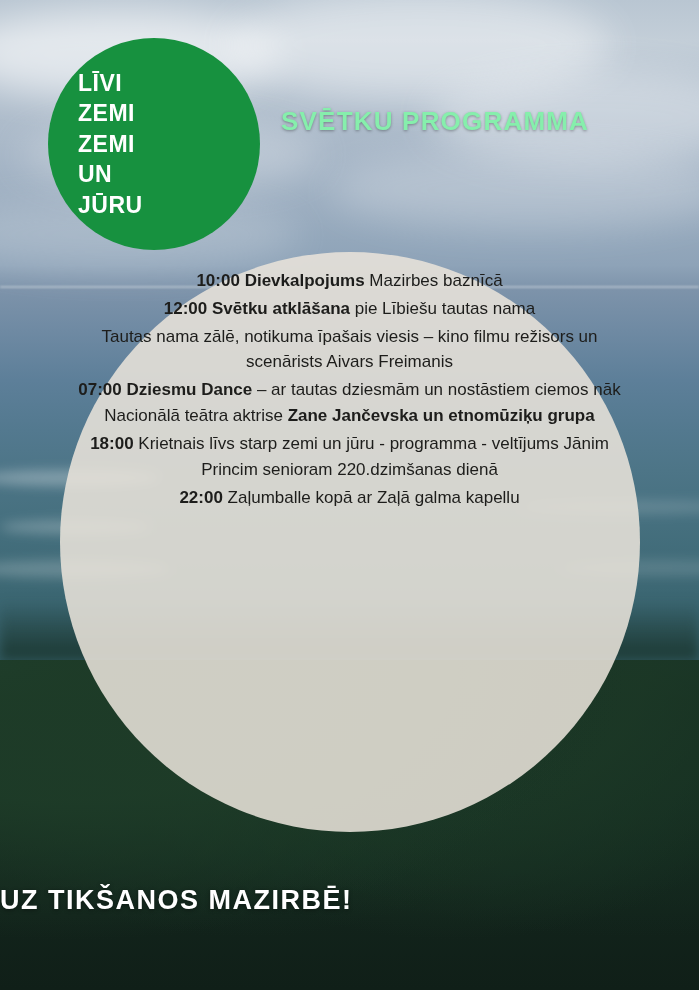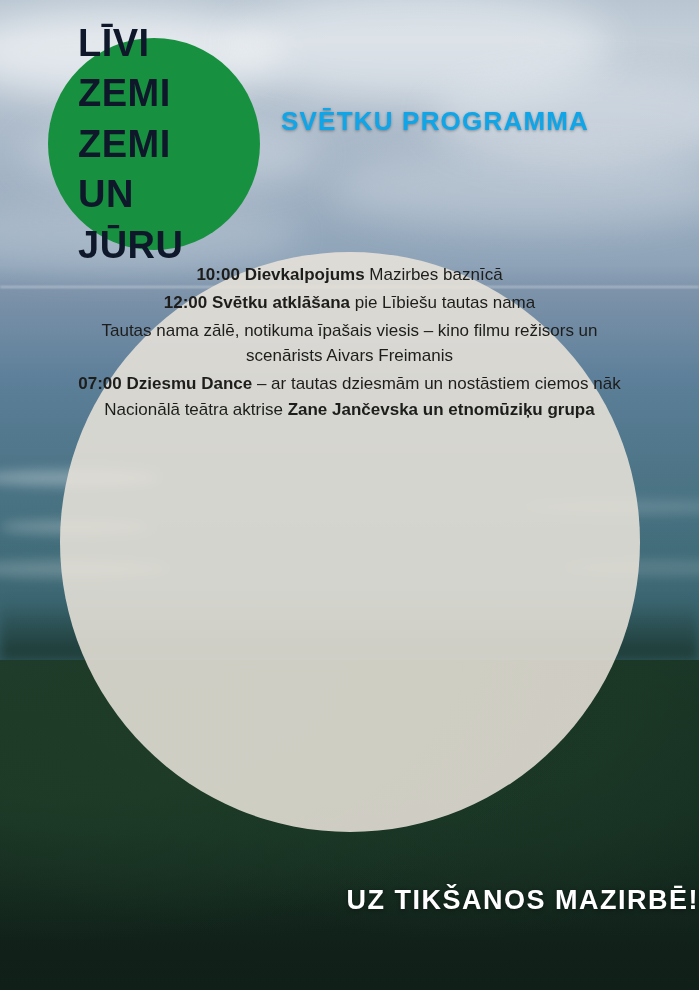--- a/index.html
+++ b/index.html
@@ -122,64 +122,64 @@
     border-radius: 50%;
     background: #17913f;
     display: flex;
     flex-direction: column;
     align-items: flex-start;
     justify-content: center;
     padding-left: 30px;
     box-sizing: border-box;
   }
   .logo-circle .line {
-    color: #0f172a;
-    font-weight: bold;
-    font-size: 38px;
+    color: #ffffff;
+    font-weight: bold;
+    font-size: 23px;
     line-height: 1.33;
     letter-spacing: 0.5px;
   }
 
   
   .header-title {
     position: absolute;
     left: 281px;
     top: 106px;
-    color: #0ea5e9;
+    color: #86efac;
     font-size: 26px;
     font-weight: bold;
     letter-spacing: 1.2px;
     text-shadow: 0 1px 3px rgba(0,0,0,.35);
   }
 
   
   .schedule {
     position: absolute;
     left: 78px;
-    top: 262px;
+    top: 268px;
     width: 543px;
     text-align: center;
     color: #1d1d1b;
     font-size: 17px;
     line-height: 1.52;
   }
   .schedule .entry {
     margin: 0 0 2px 0;
   }
   .time {
     font-weight: bold;
   }
   .b { font-weight: bold; }
 
   
   .footer {
     position: absolute;
     left: 0; right: 0;
     top: 885px;
-    text-align: right;
+    text-align: left;
     color: #ffffff;
     font-size: 27px;
     font-weight: bold;
     letter-spacing: 1.5px;
     text-shadow: 0 1px 4px rgba(0,0,0,.4);
   }
 </style>
 </head>
 <body>
 
@@ -233,20 +233,28 @@
     <p class="entry">
       <span>Tautas nama zālē, notikuma  īpašais viesis – kino filmu režisors un scenārists Aivars Freimanis</span>
     </p>
 
     <p class="entry">
       <span class="time">07:00</span>
       <span class="b">Dziesmu Dance</span><span> – ar tautas dziesmām un nostāstiem ciemos nāk Nacionālā teātra aktrise </span><span class="b">Zane Jančevska un etnomūziķu grupa</span>
     </p>
 
 
-
-
+    <p class="entry">
+      <span class="time">18:00</span>
+      <span>Krietnais līvs starp zemi un jūru  - programma - veltījums Jānim Princim senioram 220.dzimšanas dienā</span>
+    </p>
+
+
+    <p class="entry">
+      <span class="time">22:00</span>
+      <span>Zaļumballe kopā ar Zaļā galma kapellu</span>
+    </p>
 
   </div>
 
   <div class="footer">UZ  TIKŠANOS MAZIRBĒ!</div>
 
 </div>
 
 </body></html>

